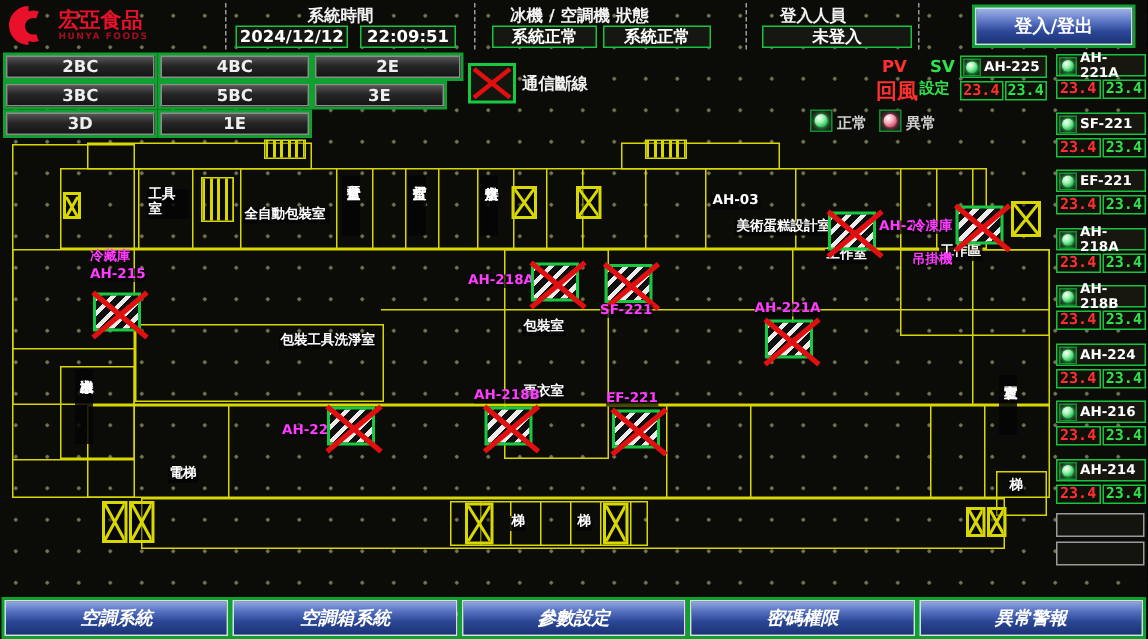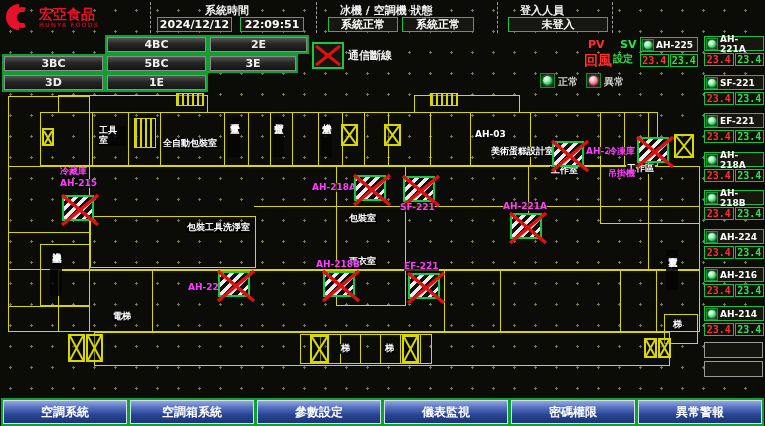--- a/index.html
+++ b/index.html
@@ -50,21 +50,21 @@
     background:repeating-linear-gradient(135deg,#ececec 0 3px,#101010 3px 7px);cursor:pointer;}
   .eq-icon svg{position:absolute;left:-5px;top:-5px;overflow:visible;}
   .xbox{position:absolute;border:2px solid #d8d800;background:rgba(0,0,0,.4);}
   .stair{position:absolute;border:1px solid #d8d800;
     background:repeating-linear-gradient(90deg,#d8d800 0 2px,rgba(0,0,0,.3) 2px 5px);}
   .commx{position:absolute;left:312px;top:42px;width:32px;height:27px;background:#15150f;border:2px solid #18c840;}
   
   .nav-bar{position:absolute;left:0;top:398px;width:765px;height:28px;display:flex;gap:3px;padding:2px 3px;}
   .nav-btn{flex:1;border:1px solid #cfe0ea;box-shadow:0 0 0 2px #0fa030;
     background:linear-gradient(#93a8e0,#5570c0 30%,#2a4693 62%,#1b3275);
-    color:#fff;font-size:12px;font-weight:bold;display:flex;align-items:center;justify-content:center;cursor:pointer;}
+    color:#fff;font-size:12px;font-weight:bold;display:flex;align-items:center;justify-content:center;cursor:pointer;font-style:italic;}
 </style>
 </head>
 <body>
 
 <div class="screen">
 
   <div style="position:absolute;left:4px;top:2px;display:flex;gap:5px;align-items:center;">
     <svg width="30" height="30" viewBox="0 0 30 30">
       <path d="M15 5 A 10 10 0 1 0 15 25" stroke="#e8102a" stroke-width="6" fill="none"></path>
       <path d="M21 8 A 8 8 0 1 0 21 23" stroke="#e8102a" stroke-width="5" fill="none"></path>
@@ -82,21 +82,23 @@
   <div class="hlabel" style="left:205px;top:3px;">系統時間</div>
   <div class="valbox" style="left:157px;top:17px;width:75px;height:15px;">2024/12/12</div>
   <div class="valbox" style="left:240px;top:17px;width:64px;height:15px;">22:09:51</div>
 
   <div class="hlabel" style="left:340px;top:3px;">冰機 / 空調機 狀態</div>
   <div class="valbox" style="left:328px;top:17px;width:70px;height:15px;">系統正常</div>
   <div class="valbox" style="left:402px;top:17px;width:72px;height:15px;">系統正常</div>
 
   <div class="hlabel" style="left:520px;top:3px;">登入人員</div>
   <div class="valbox" style="left:508px;top:17px;width:100px;height:15px;font-family:Liberation Mono, monospace;">未登入</div>
-
+  <button class="bluebtn" style="left:650px;top:5px;width:105px;height:25px;font-size:12px;">登入/登出</button>
+
+  <button class="zbtn" style="left:4px;top:37px;">2BC</button>
   <button class="zbtn" style="left:107px;top:37px;">4BC</button>
   <button class="zbtn" style="left:210px;top:37px;width:97px;">2E</button>
   <button class="zbtn" style="left:4px;top:56px;">3BC</button>
   <button class="zbtn" style="left:107px;top:56px;">5BC</button>
   <button class="zbtn" style="left:210px;top:56px;width:86px;">3E</button>
   <button class="zbtn" style="left:4px;top:75px;">3D</button>
   <button class="zbtn" style="left:107px;top:75px;">1E</button>
 
   <div class="commx">
     <svg width="28" height="23" viewBox="0 0 28 23" style="display:block;">
@@ -385,18 +387,17 @@
   <div class="eq-icon" style="left:408px;top:273px;">
       <svg width="42" height="36" viewBox="0 0 42 36">
         <path d="M3 3 L39 33 M39 3 L3 33" stroke="#e01010" stroke-width="3.5" fill="none"></path>
       </svg>
     </div>
 
   <div class="nav-bar">
     <button class="nav-btn">空調系統</button>
     <button class="nav-btn">空調箱系統</button>
     <button class="nav-btn">參數設定</button>
-    <button class="nav-btn">儀表監視</button>
     <button class="nav-btn">密碼權限</button>
     <button class="nav-btn">異常警報</button>
   </div>
 
 </div>
 
 </body></html>

